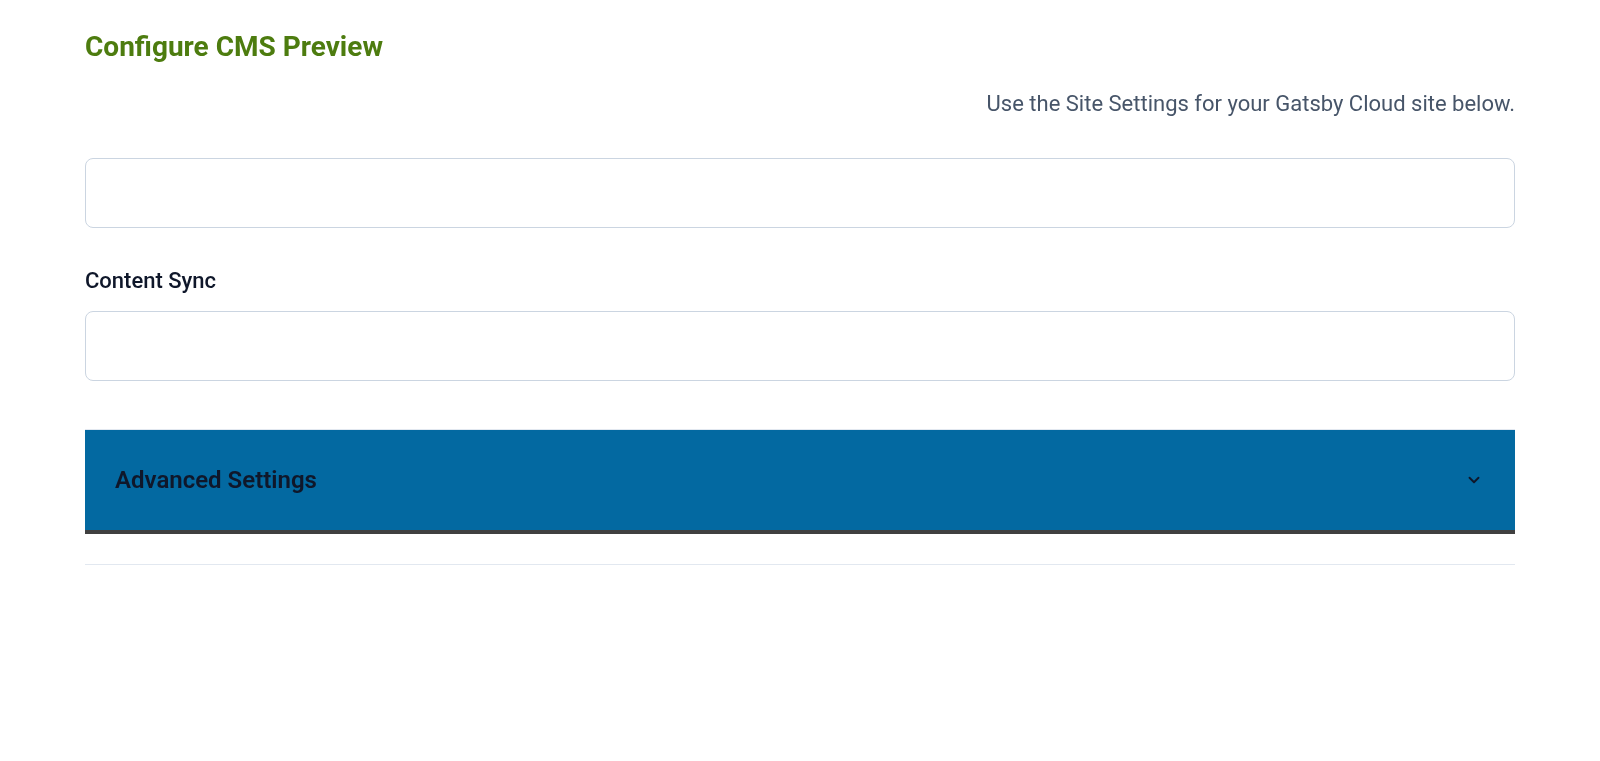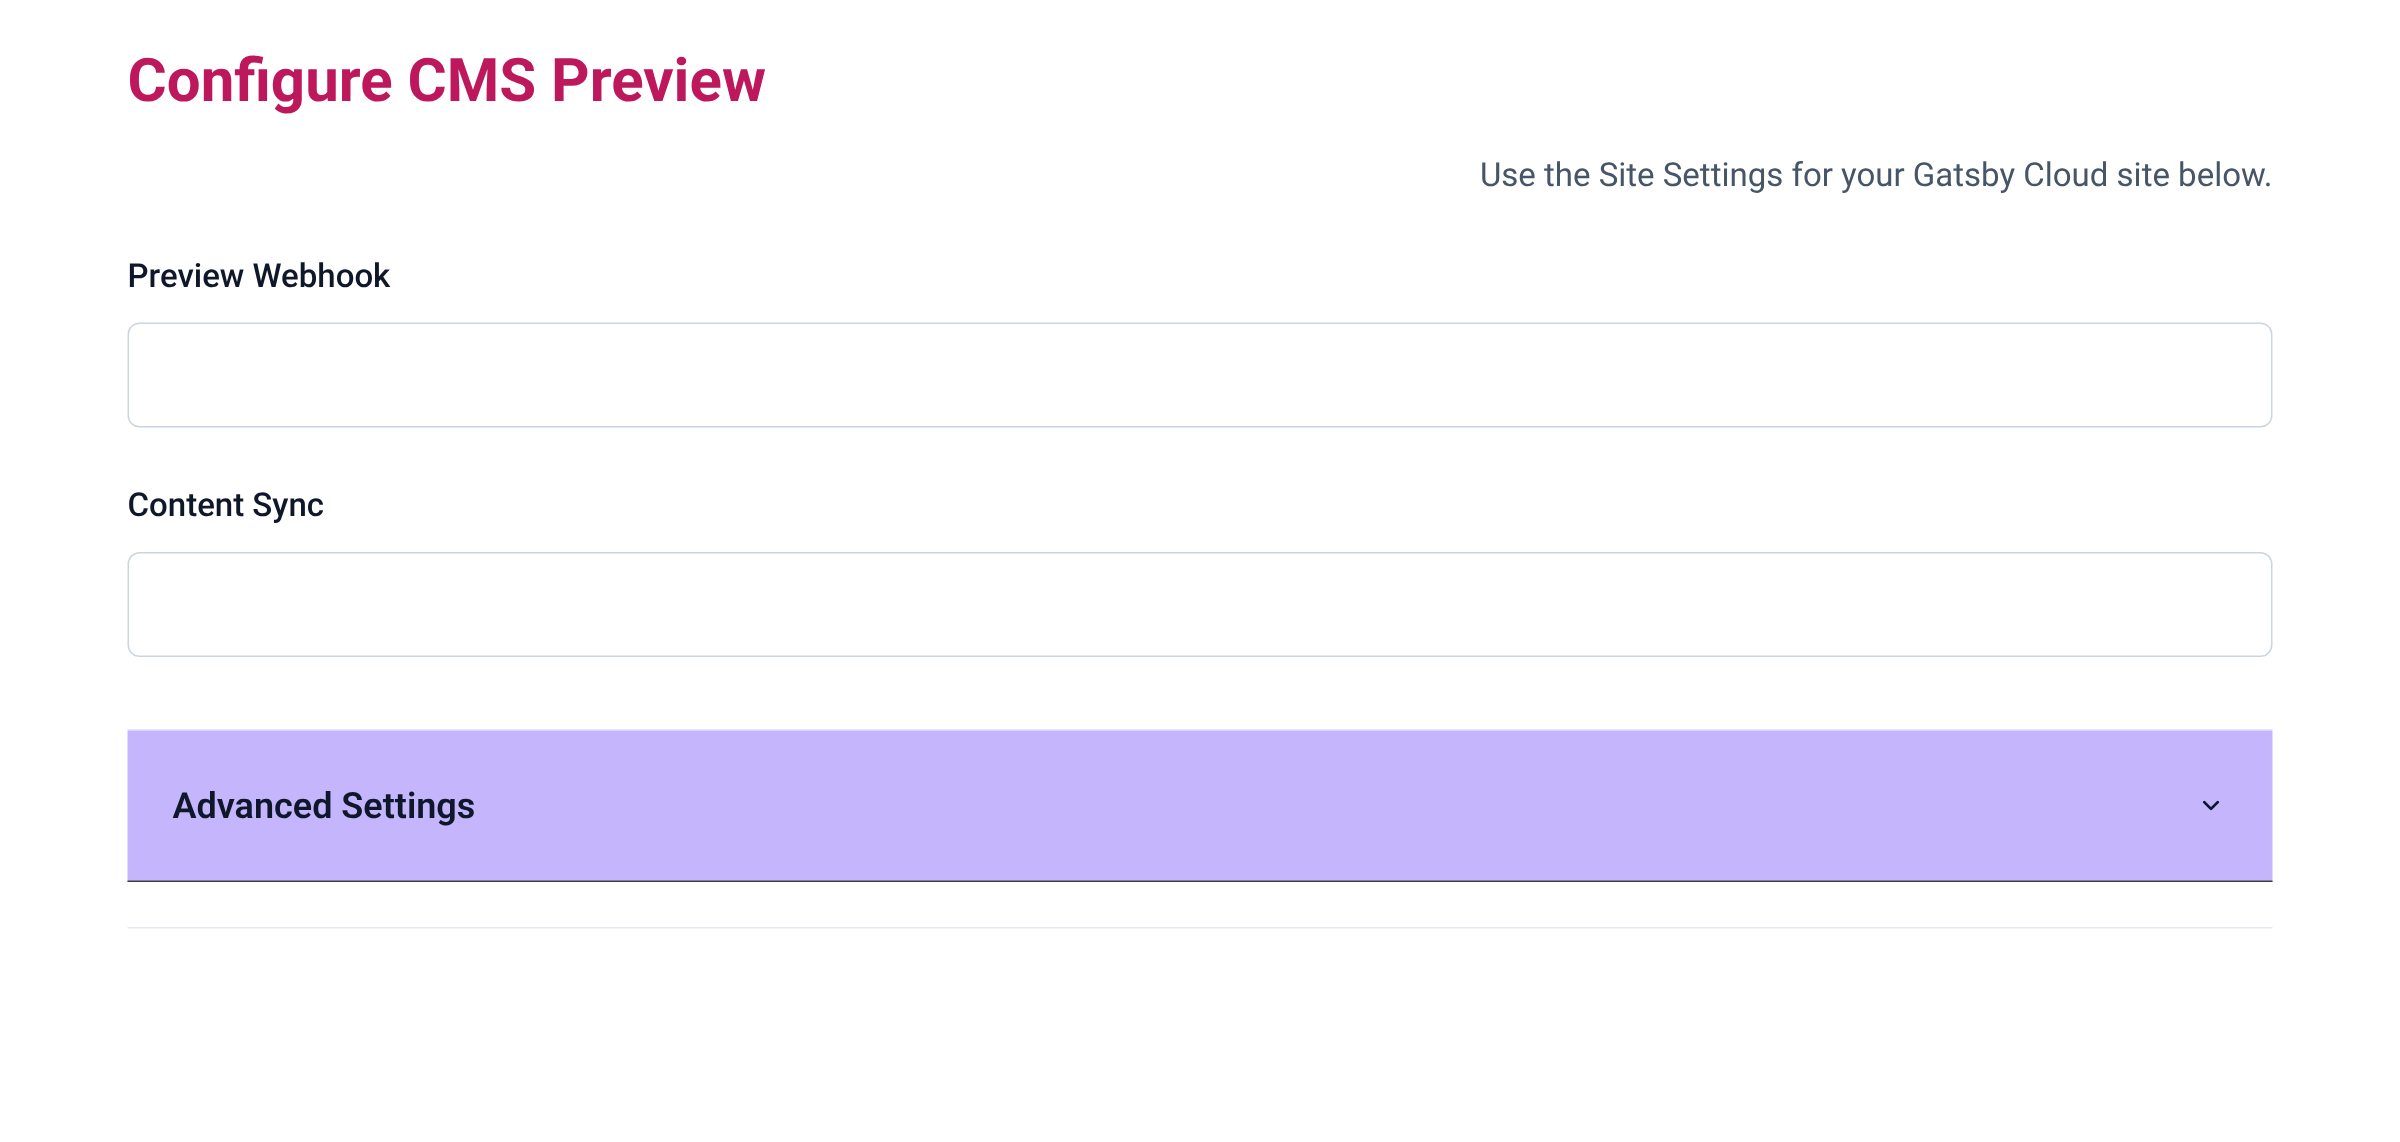--- a/index.html
+++ b/index.html
@@ -7,23 +7,23 @@
       margin: 0;
       padding: 0;
     }
     body {
       font-family: -apple-system, BlinkMacSystemFont, "Segoe UI", Roboto, Helvetica, Arial, sans-serif;
       background: #ffffff;
       color: #0f172a;
       padding: 30px 85px;
     }
     .page-title {
-      font-size: 40px;
+      font-size: 28px;
       font-weight: 700;
-      color: #be185d;
+      color: #4d7c0f;
       margin-bottom: 28px;
     }
     .page-subtitle {
       font-size: 22px;
       color: #475569;
       margin-bottom: 42px;
       font-weight: 400;
       text-align: right;
     }
     .field-group {
@@ -57,27 +57,27 @@
       color: #2563eb;
       text-decoration: none;
       cursor: pointer;
     }
     .divider-top {
       margin-top: 48px;
       border: none;
       border-top: 1px solid #e2e8f0;
     }
     .accordion {
-      background: #c4b5fd;
+      background: #0369a1;
       padding: 36px 30px;
       display: flex;
       align-items: center;
       justify-content: space-between;
       cursor: pointer;
-      border-bottom: 1px solid #404040;
+      border-bottom: 4px solid #404040;
       margin-bottom: 30px;
     }
     .accordion-title {
       font-size: 24px;
       font-weight: 600;
       color: #0f172a;
     }
     .chevron {
       width: 22px;
       height: 22px;
@@ -95,21 +95,20 @@
       border-top: 1px solid #e2e8f0;
     }
   </style>
 </head>
 <body>
 
 <h1 class="page-title">Configure CMS Preview</h1>
 <p class="page-subtitle">Use the Site Settings for your Gatsby Cloud site below.</p>
 
 <div class="field-group">
-  <label class="field-label">Preview Webhook</label>
   <input type="text" class="text-input" value="" style="">
 </div>
 
 <div class="field-group">
   <label class="field-label">Content Sync</label>
   <input type="text" class="text-input" value="" style="">
 </div>
 
 <hr class="divider-top">
 

